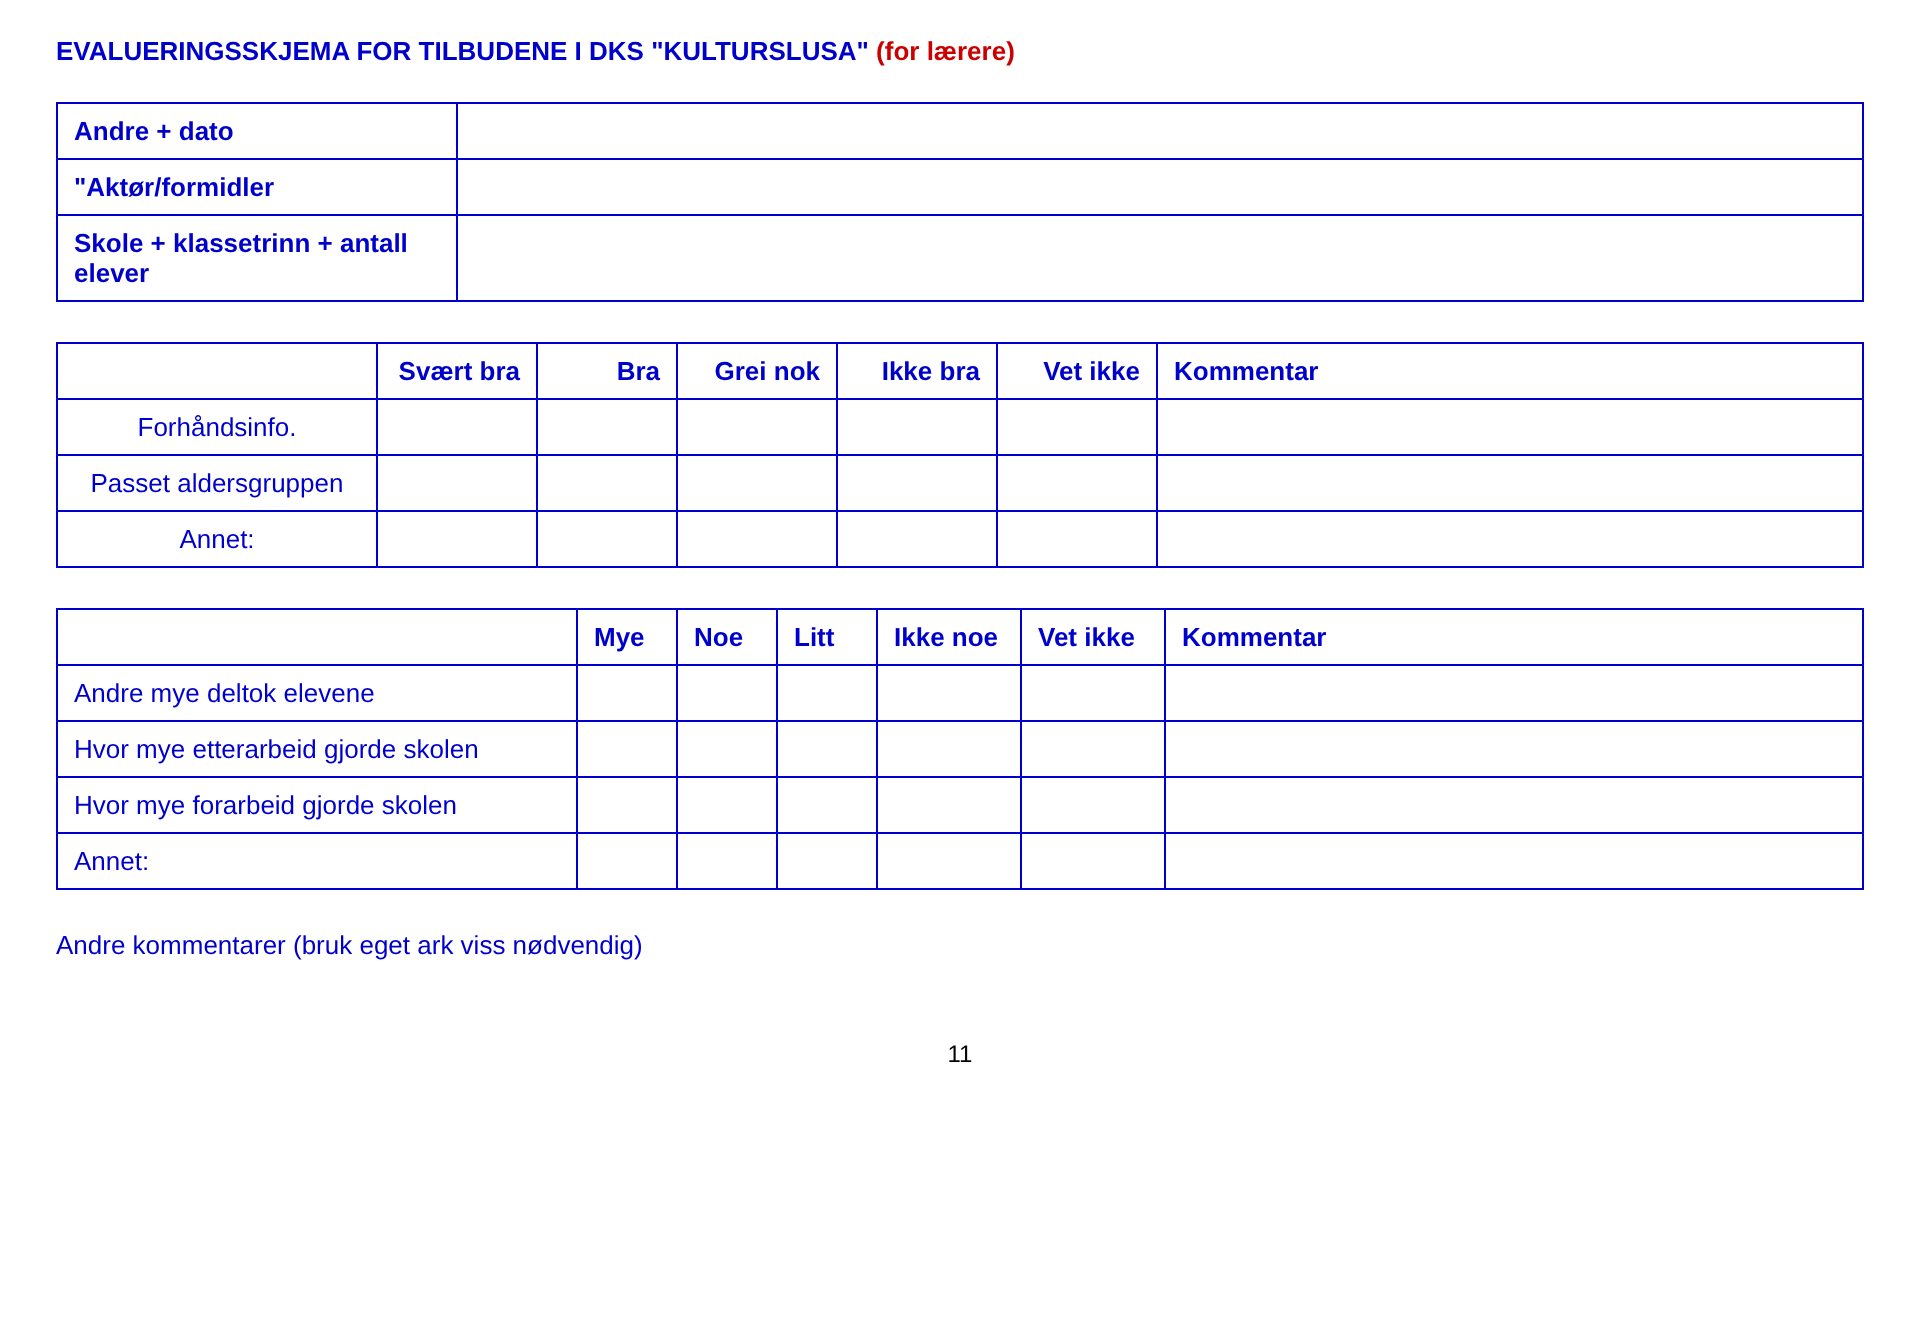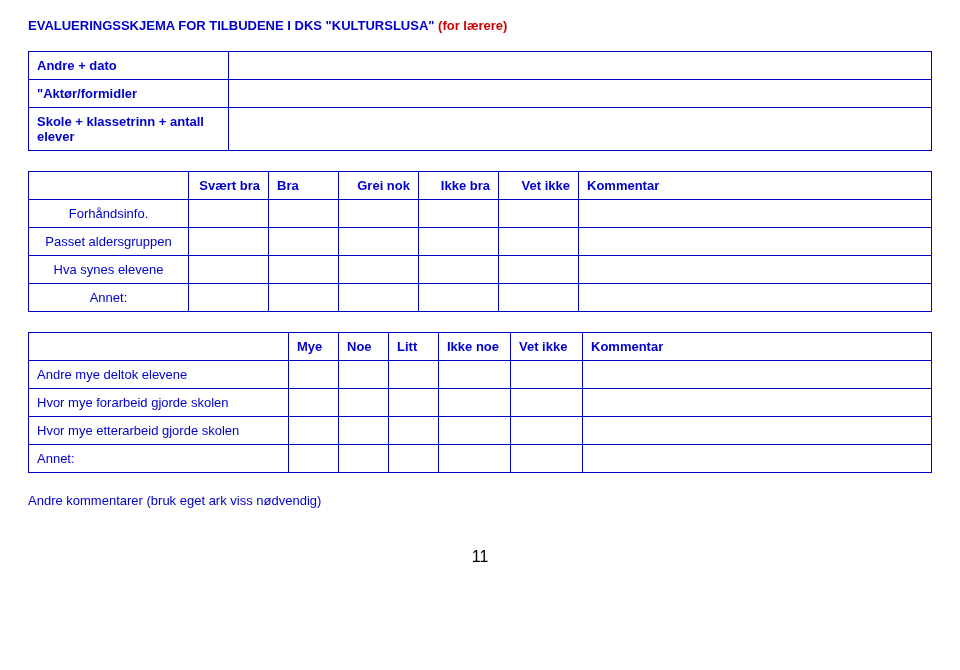--- a/index.html
+++ b/index.html
@@ -44,20 +44,21 @@
     .info-table td.label {
       width: 200px;
       font-weight: bold;
     }
     .rating-table .rowlabel {
       width: 160px;
       text-align: center;
     }
     .rating-table .col {
       width: 70px;
+      text-align: right;
     }
     .rating-table .col-wide {
       width: 80px;
       text-align: right;
     }
     .rating-table .comment {
       width: auto;
     }
     .participation-table .rowlabel {
       width: 260px;
@@ -67,21 +68,21 @@
     }
     .participation-table .col-wide {
       width: 72px;
     }
     .footer-text {
       margin-top: 2px;
     }
     .page-num {
       text-align: center;
       color: #000;
-      font-size: 16px;
+      font-size: 12px;
       margin-top: 40px;
     }
   </style>
 </head>
 <body>
 
 <div class="title">
   <span class="title-main">EVALUERINGSSKJEMA FOR TILBUDENE I DKS "KULTURSLUSA" </span><span class="title-sub">(for lærere)</span>
 </div>
 
@@ -125,29 +126,20 @@
   <tr>
     <td class="rowlabel">Passet aldersgruppen</td>
     <td></td>
     <td></td>
     <td></td>
     <td></td>
     <td></td>
     <td></td>
   </tr>
   <tr>
-    <td class="rowlabel">Hva synes elevene</td>
-    <td></td>
-    <td></td>
-    <td></td>
-    <td></td>
-    <td></td>
-    <td></td>
-  </tr>
-  <tr>
     <td class="rowlabel">Annet:</td>
     <td></td>
     <td></td>
     <td></td>
     <td></td>
     <td></td>
     <td></td>
   </tr>
 </tbody>
   </table>
@@ -166,30 +158,30 @@
   <tr>
     <td class="rowlabel">Andre mye deltok elevene</td>
     <td></td>
     <td></td>
     <td></td>
     <td></td>
     <td></td>
     <td></td>
   </tr>
   <tr>
+    <td class="rowlabel">Hvor mye etterarbeid gjorde skolen</td>
+    <td></td>
+    <td></td>
+    <td></td>
+    <td></td>
+    <td></td>
+    <td></td>
+  </tr>
+  <tr>
     <td class="rowlabel">Hvor mye forarbeid gjorde skolen</td>
-    <td></td>
-    <td></td>
-    <td></td>
-    <td></td>
-    <td></td>
-    <td></td>
-  </tr>
-  <tr>
-    <td class="rowlabel">Hvor mye etterarbeid gjorde skolen</td>
     <td></td>
     <td></td>
     <td></td>
     <td></td>
     <td></td>
     <td></td>
   </tr>
   <tr>
     <td class="rowlabel">Annet:</td>
     <td></td>

